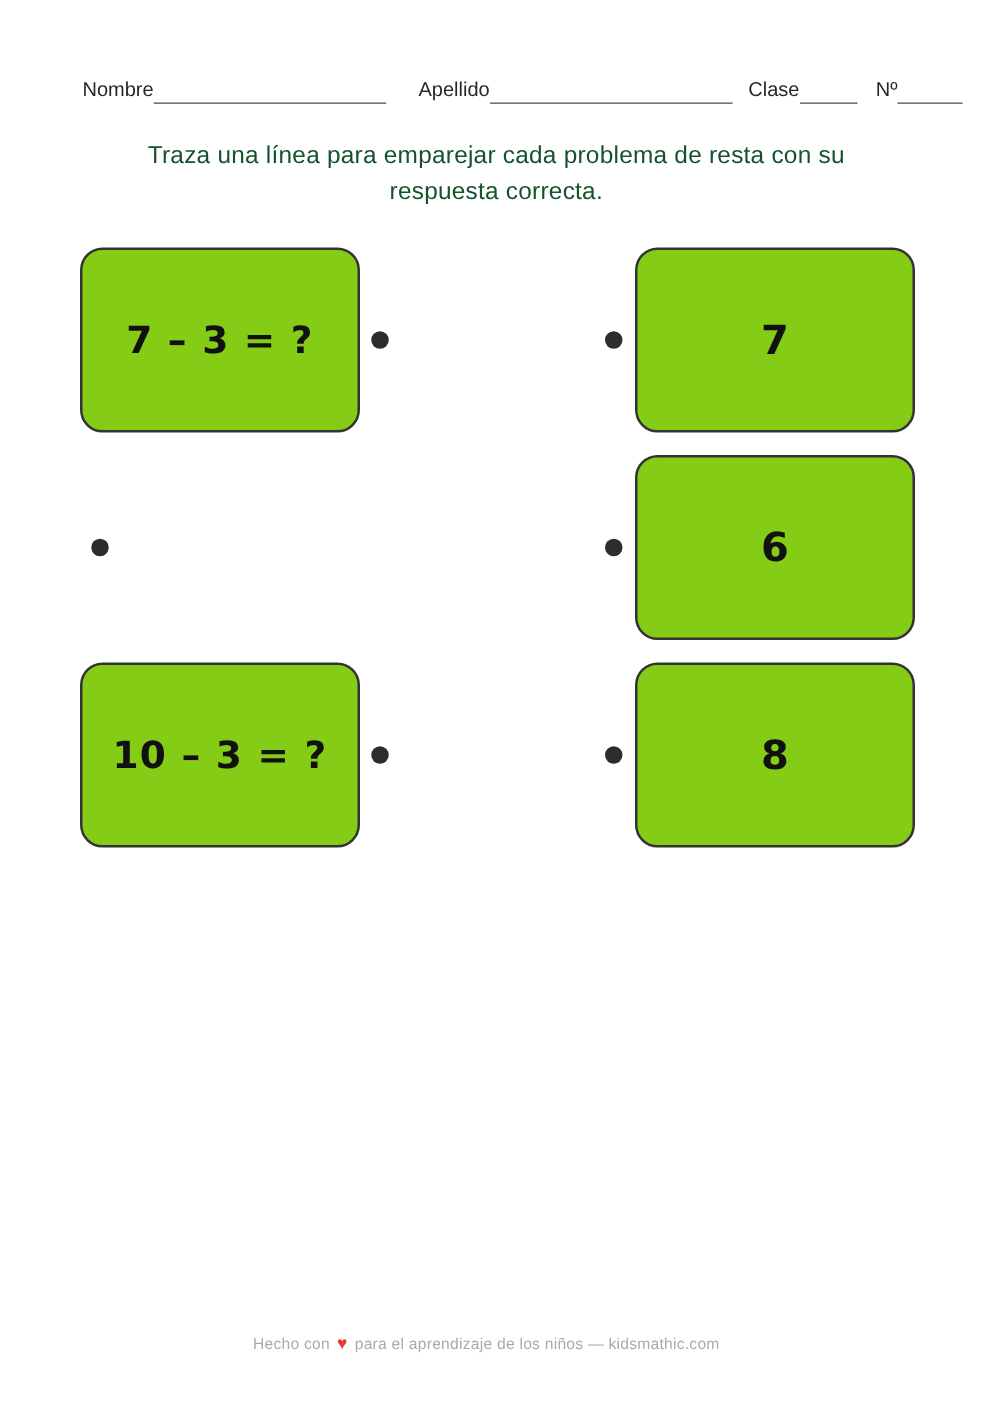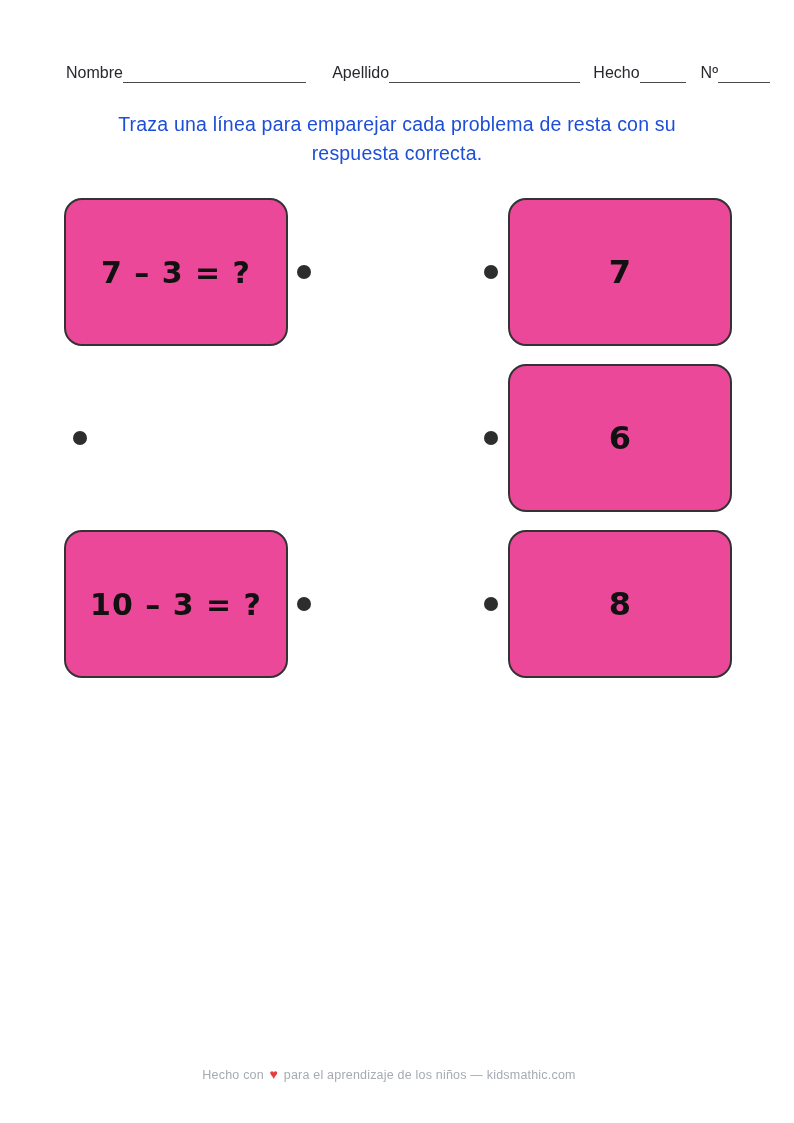--- a/index.html
+++ b/index.html
@@ -41,41 +41,41 @@
 
   
   .instructions {
     position: absolute;
     top: 110px;
     left: 97px;
     right: 97px;
     text-align: center;
     font-size: 19.5px;
     line-height: 29px;
-    color: #1d4ed8;
+    color: #14532d;
     letter-spacing: 0.2px;
   }
 
   
   .rows {
     position: absolute;
     top: 198px;
     left: 58px;
     right: 56px;
   }
   .match-row {
     display: flex;
     align-items: center;
     height: 148px;
     margin-bottom: 18px;
   }
   .card {
     width: 224px;
     height: 148px;
-    background: #ec4899;
+    background: #84cc16;
     border: 2px solid #333333;
     border-radius: 18px;
     display: flex;
     align-items: center;
     justify-content: center;
     text-align: right;
   }
   .card-text {
     font-family: "DejaVu Sans", sans-serif;
     font-weight: 700;
@@ -114,21 +114,21 @@
 </head>
 <body>
 
 <div class="page">
 
   <div class="header">
     <span class="field-label">Nombre</span>
     <span class="write-line line-grow-1"></span>
     <span class="field-label">Apellido</span>
     <span class="write-line line-grow-2"></span>
-    <span class="field-label">Hecho</span>
+    <span class="field-label">Clase</span>
     <span class="write-line line-small-1"></span>
     <span class="field-label">Nº</span>
     <span class="write-line line-small-2"></span>
   </div>
 
   <div class="instructions">Traza una línea para emparejar cada problema de resta con su respuesta correcta.</div>
 
   <div class="rows">
 
     <div class="match-row">

